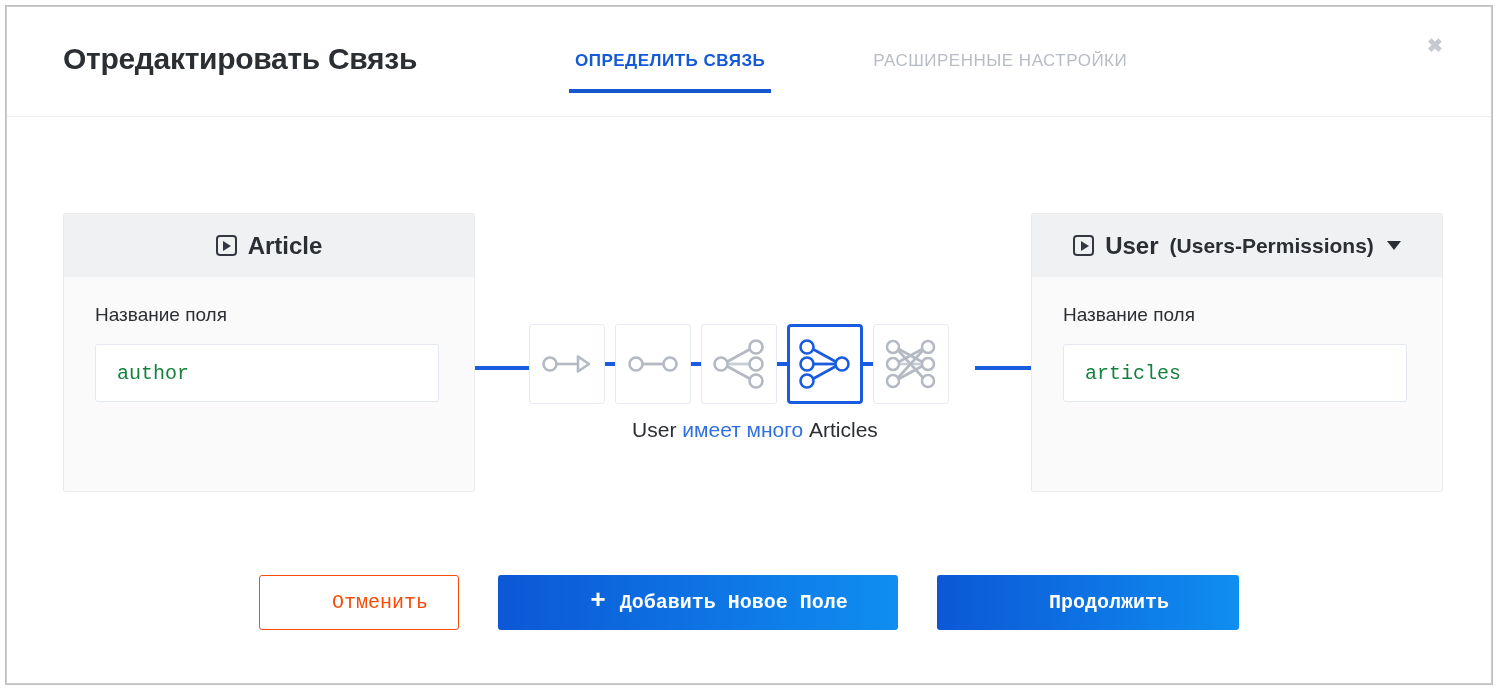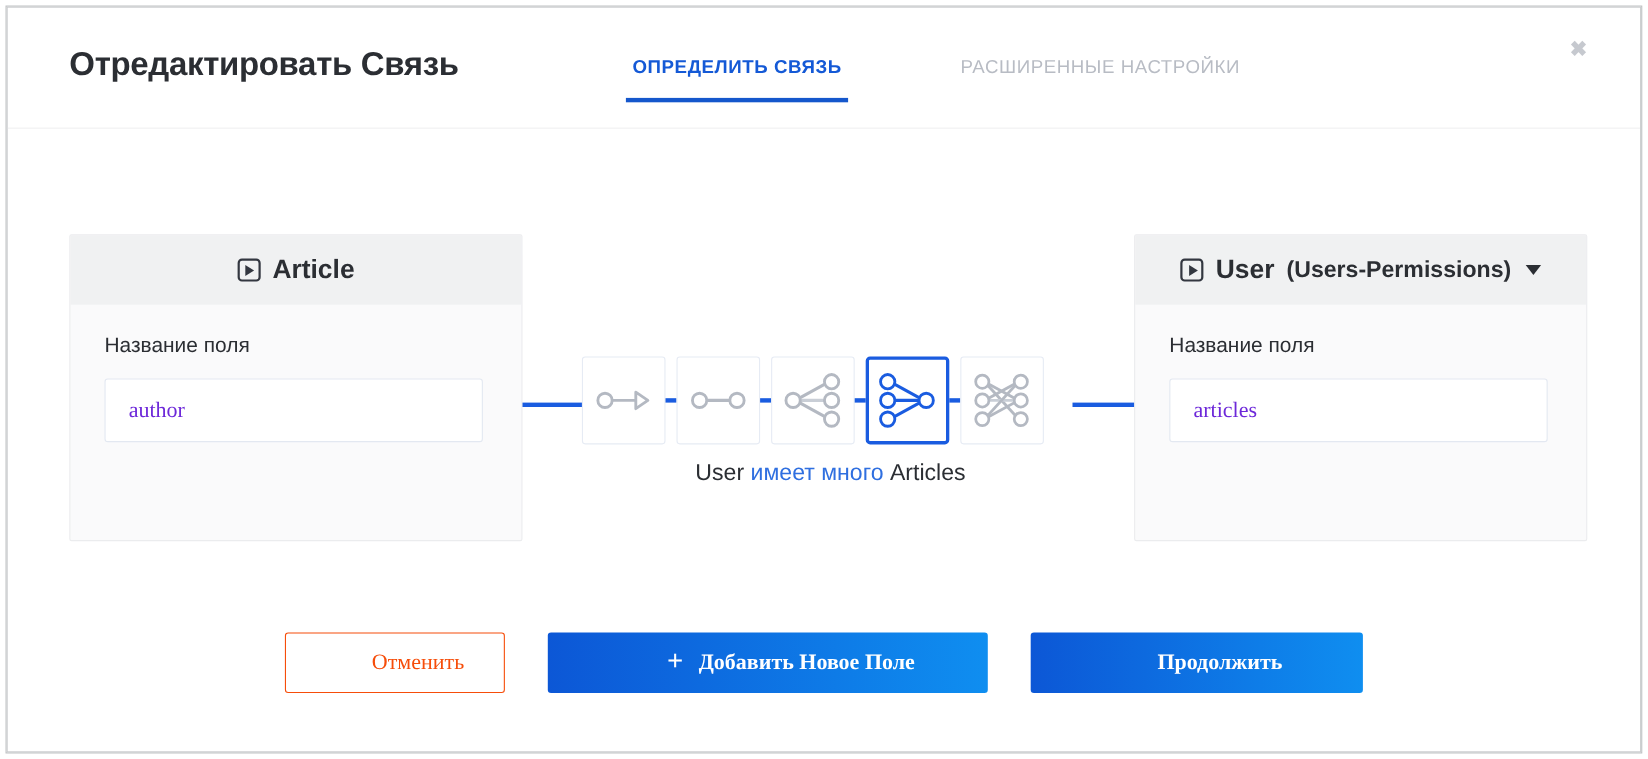--- a/index.html
+++ b/index.html
@@ -147,23 +147,23 @@
     font-size: 19px;
     color: #2b2e33;
     margin-bottom: 18px;
   }
   .field-input {
     width: 344px;
     height: 58px;
     background: #ffffff;
     border: 1px solid #e3e8f1;
     border-radius: 3px;
-    font-family: Liberation Serif, serif;
+    font-family: Liberation Mono, monospace;
     font-size: 20px;
-    color: #6d28d9;
+    color: #15803d;
     padding: 0 21px;
     outline: none;
   }
 
   
   .rel-wrap {
     position: absolute;
     left: 468px; top: 96px;
     width: 560px;
     height: 279px;
@@ -217,21 +217,21 @@
     height: 128px;
     display: flex;
     align-items: center;
     justify-content: center;
     gap: 39px;
     padding-bottom: 34px;
   }
   .btn {
     height: 55px;
     border-radius: 3px;
-    font-family: Liberation Serif, serif;
+    font-family: Liberation Mono, monospace;
     font-size: 20px;
     display: flex;
     align-items: center;
     justify-content: center;
     cursor: pointer;
     white-space: nowrap;
     border: none;
     padding-left: 48px;
   }
   .btn-cancel {

